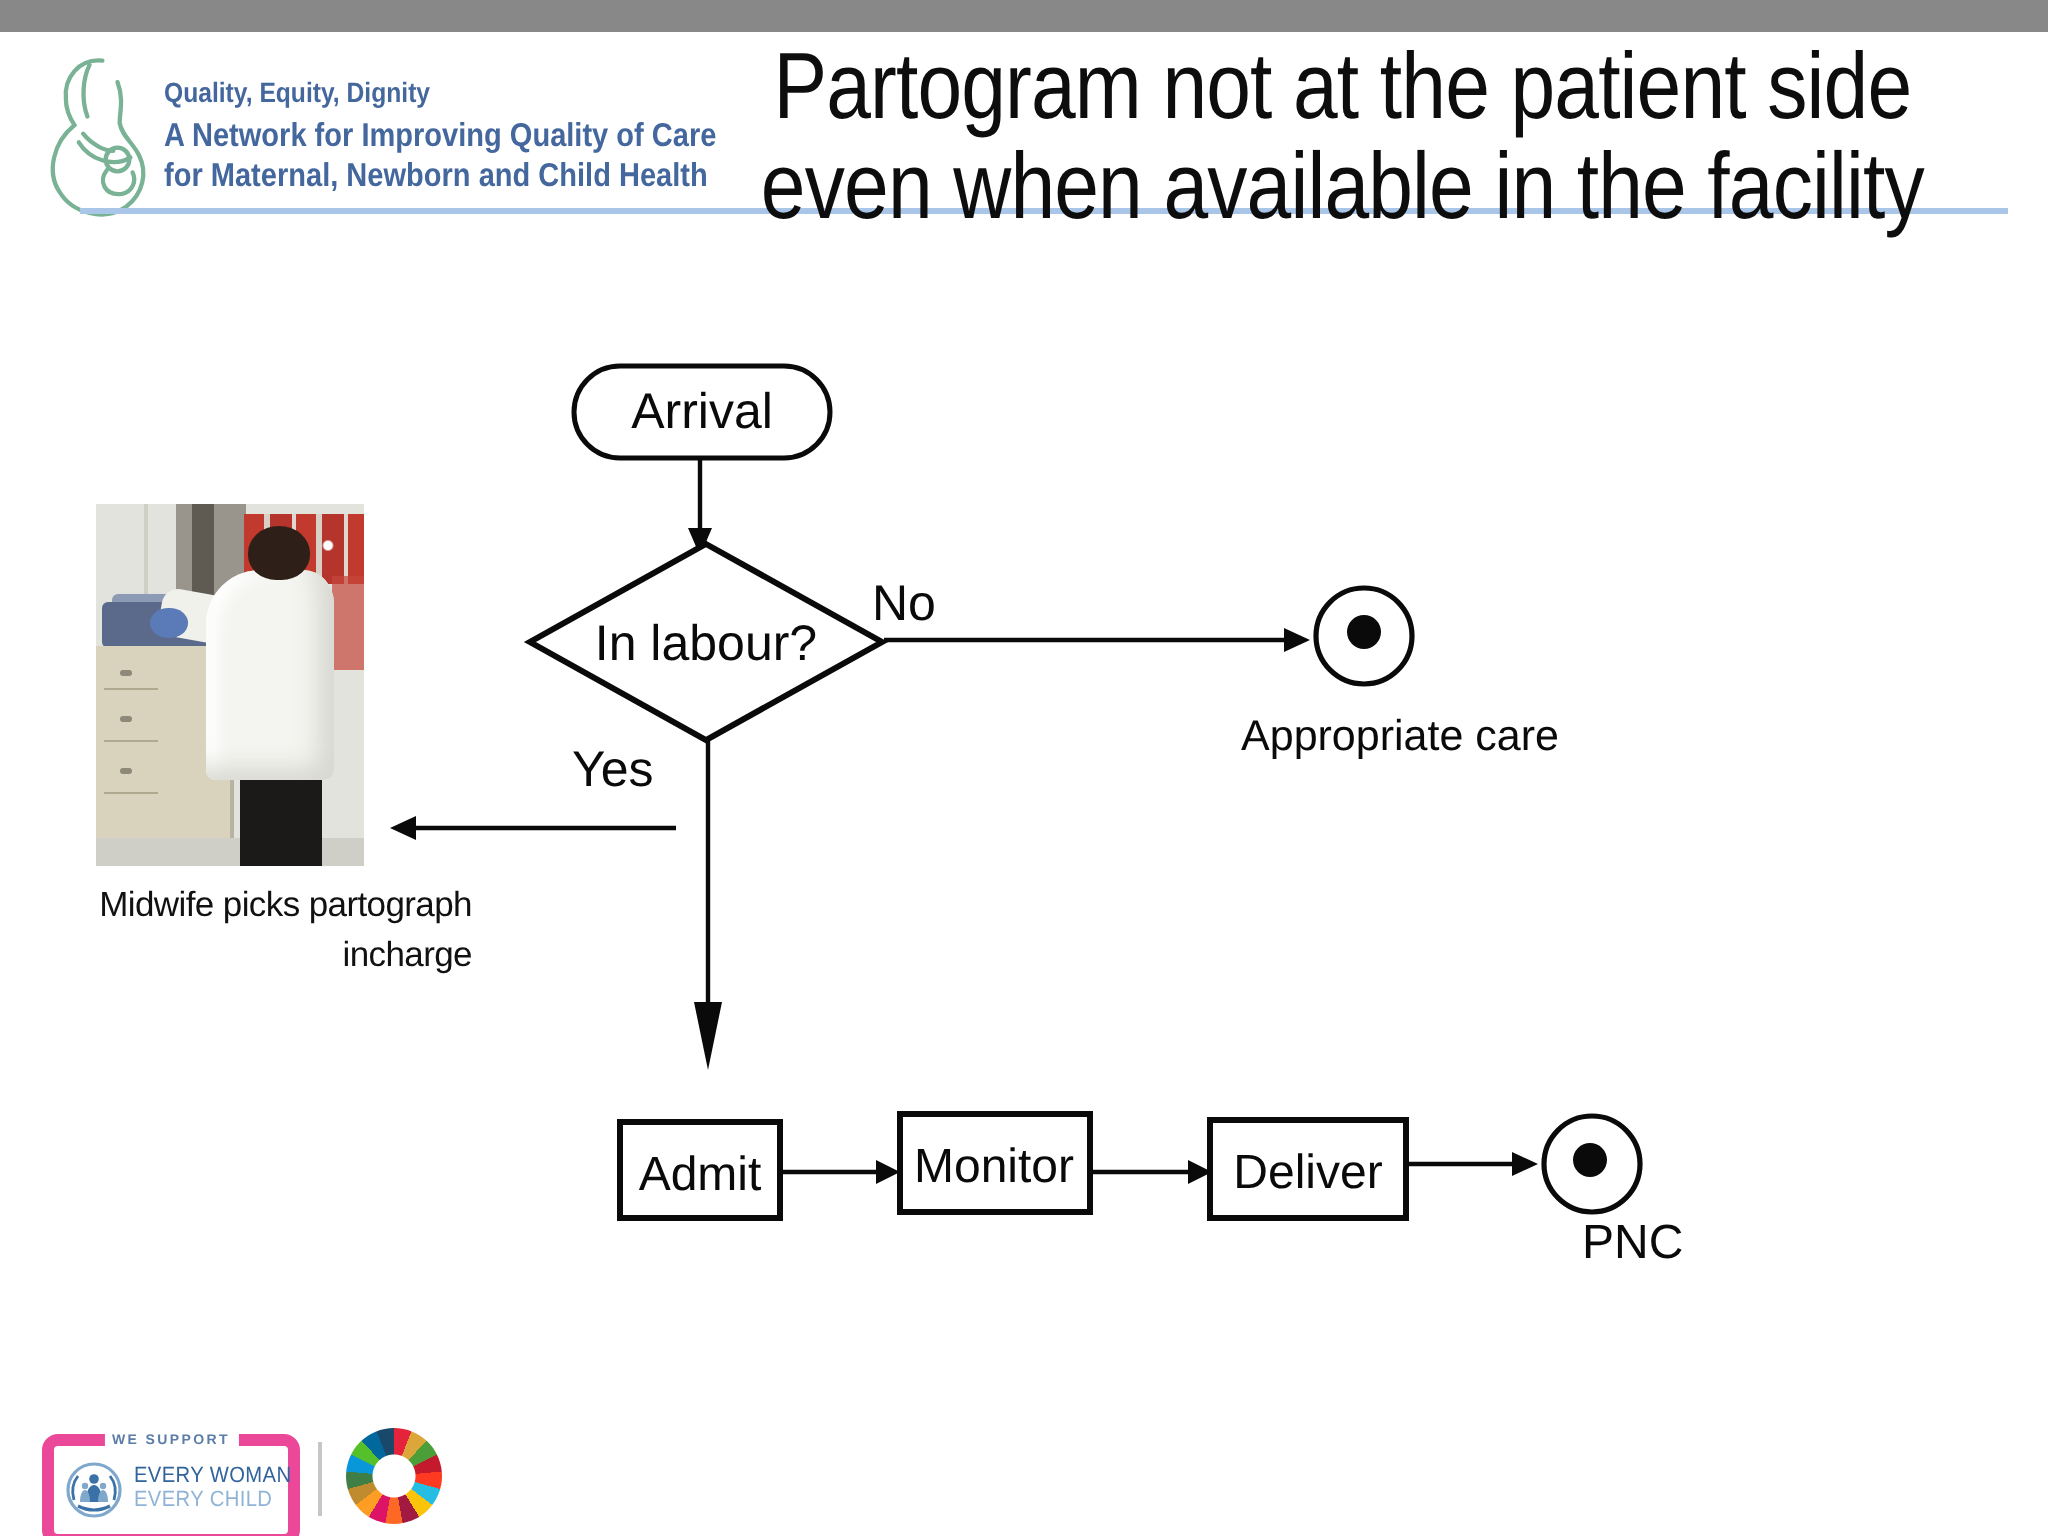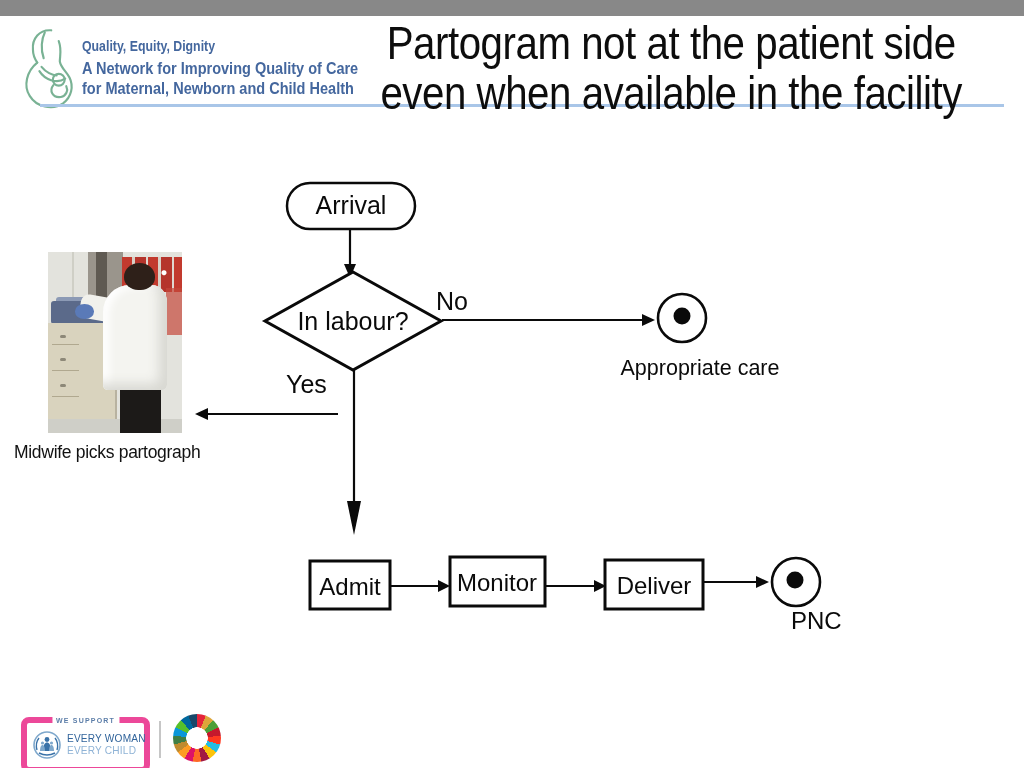--- a/index.html
+++ b/index.html
@@ -48,21 +48,21 @@
   .ph-head { left:57%; top:6%; width:23%; height:15%; background:#2e2019; border-radius:50% 50% 46% 46%; }
   .ph-arm { left:24%; top:25%; width:34%; height:13%; background:#f1f1ec; transform:rotate(10deg); border-radius:8px; }
   .ph-glove { left:20%; top:29%; width:14%; height:8%; background:#5a7ab8; border-radius:50%; }
   .ph-coat { left:41%; top:18%; width:48%; height:58%; background:#f4f4f0;
     border-radius:42% 24% 8% 8% / 26% 16% 5% 5%;
     box-shadow:inset -8px -6px 12px #d8d8d2, inset 6px 2px 8px #ffffff; }
   .ph-pants { left:54%; top:74%; width:30%; height:26%; background:#1c1a18; }
   .ph-floor { left:0; top:92%; width:100%; height:8%; background:#cfcfc8; }
 
   
-  .caption { left:14px; top:424px; width:222px; text-align:left; font-size:17.5px;
+  .caption { left:14px; top:424px; width:222px; text-align:right; font-size:17.5px;
     line-height:24.5px; color:#111; letter-spacing:-0.3px; }
 
   
   .ewec-badge { left:21px; top:701px; width:117px; height:44px; border:6px solid #ec4899;
     border-radius:8px; background:#fff; }
   .ewec-support { position:absolute; top:-6px; left:50%; transform:translateX(-50%);
     background:#fff; padding:0 4px; font-size:7px; letter-spacing:1.2px; color:#5b7da8;
     white-space:nowrap; font-weight:bold; }
   .ewec-emblem { position:absolute; left:5px; top:7px; width:30px; height:30px; }
   .ewec-lines { position:absolute; left:40px; top:9px; }
@@ -177,20 +177,21 @@
     <div class="ph-floor"></div>
     <div class="ph-pants"></div>
     <div class="ph-arm"></div>
     <div class="ph-glove"></div>
     <div class="ph-coat"></div>
     <div class="ph-head"></div>
   </div>
 
   <div class="abs caption">
     <div>Midwife picks partograph</div>
+    <div>incharge</div>
   </div>
 
   <div class="abs ewec-badge">
     <div class="ewec-support">WE SUPPORT</div>
     <svg class="ewec-emblem" viewBox="0 0 30 30">
       <circle cx="15" cy="15" r="13" fill="none" stroke="#7fa8cc" stroke-width="1.6"></circle>
       <path d="M5,20 Q3,13 7,8" fill="none" stroke="#3a72a8" stroke-width="1.4"></path>
       <path d="M25,20 Q27,13 23,8" fill="none" stroke="#3a72a8" stroke-width="1.4"></path>
       <path d="M7,23 Q15,27 23,23" fill="none" stroke="#3a72a8" stroke-width="1.6"></path>
       <circle cx="15" cy="9.5" r="2.4" fill="#3a72a8"></circle>

